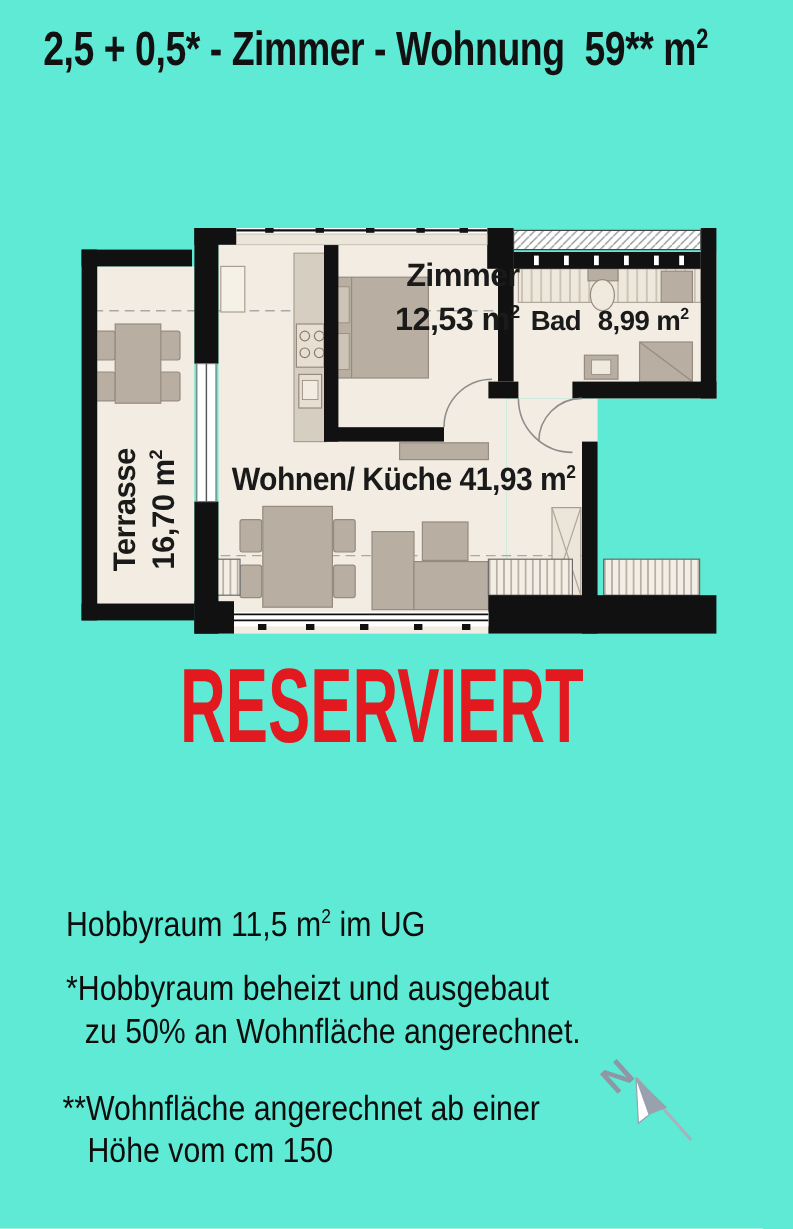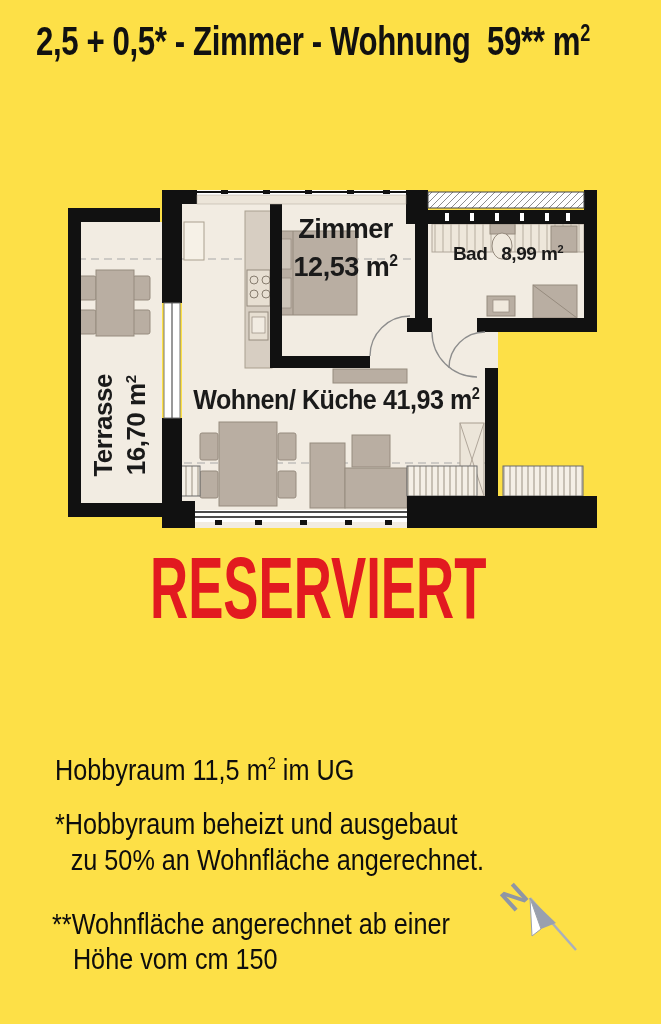--- a/index.html
+++ b/index.html
@@ -1,34 +1,34 @@
 <!DOCTYPE html>
 <html style="--status-color: #e21a20;"><head>
 <meta charset="utf-8">
 <style>
   :root { --status-color: #e21a20; }
   html,body { margin:0; padding:0; background:#fff; }
   .page {
-    position:relative; width:661px; height:1024px; background:#fde047;
+    position:relative; width:661px; height:1024px; background:#5eead4;
     font-family:"Liberation Sans", sans-serif; color:#111; overflow:hidden;
   }
   .title {
     position:absolute; left:36px; top:21px; font-size:40px; font-weight:bold;
     white-space:pre; transform:scaleX(0.78); transform-origin:0 0; line-height:1;
     letter-spacing:-0.5px;
   }
   .title sup, .rlabel sup, .note sup { font-size:58%; vertical-align:super; font-weight:inherit; }
   .plan { position:absolute; left:63px; top:190px; width:535px; height:346px; }
   .plan-svg { position:absolute; left:0; top:0; }
   .rlabel {
     position:absolute; font-weight:bold; color:#1a1a1a; text-align:center;
     letter-spacing:-0.5px; line-height:31px; white-space:nowrap;
   }
-  .zimmer-label { left:195px; top:24px; width:175px; font-size:27px; }
-  .bad-label { left:350px; top:44px; width:190px; font-size:19px; }
+  .zimmer-label { left:195px; top:24px; width:175px; font-size:27px;text-align:right; }
+  .bad-label { left:350px; top:56px; width:190px; font-size:23px; }
   .bad-label .gap { display:inline-block; width:14px; }
   .wohnen-label { left:120px; top:188px; width:290px; font-size:27px; transform:scaleX(0.93); transform-origin:50% 0; }
   .terrasse-label {
     left:-18px; top:205px; width:150px; font-size:26px; line-height:27px;
     transform:rotate(-90deg); transform-origin:50% 50%;
   }
   .reserviert {
     position:absolute; left:150px; top:544px; font-size:88px; font-weight:bold;
     line-height:1; color:var(--status-color); transform:scaleX(0.60);
     transform-origin:0 0; white-space:nowrap; letter-spacing:0;

